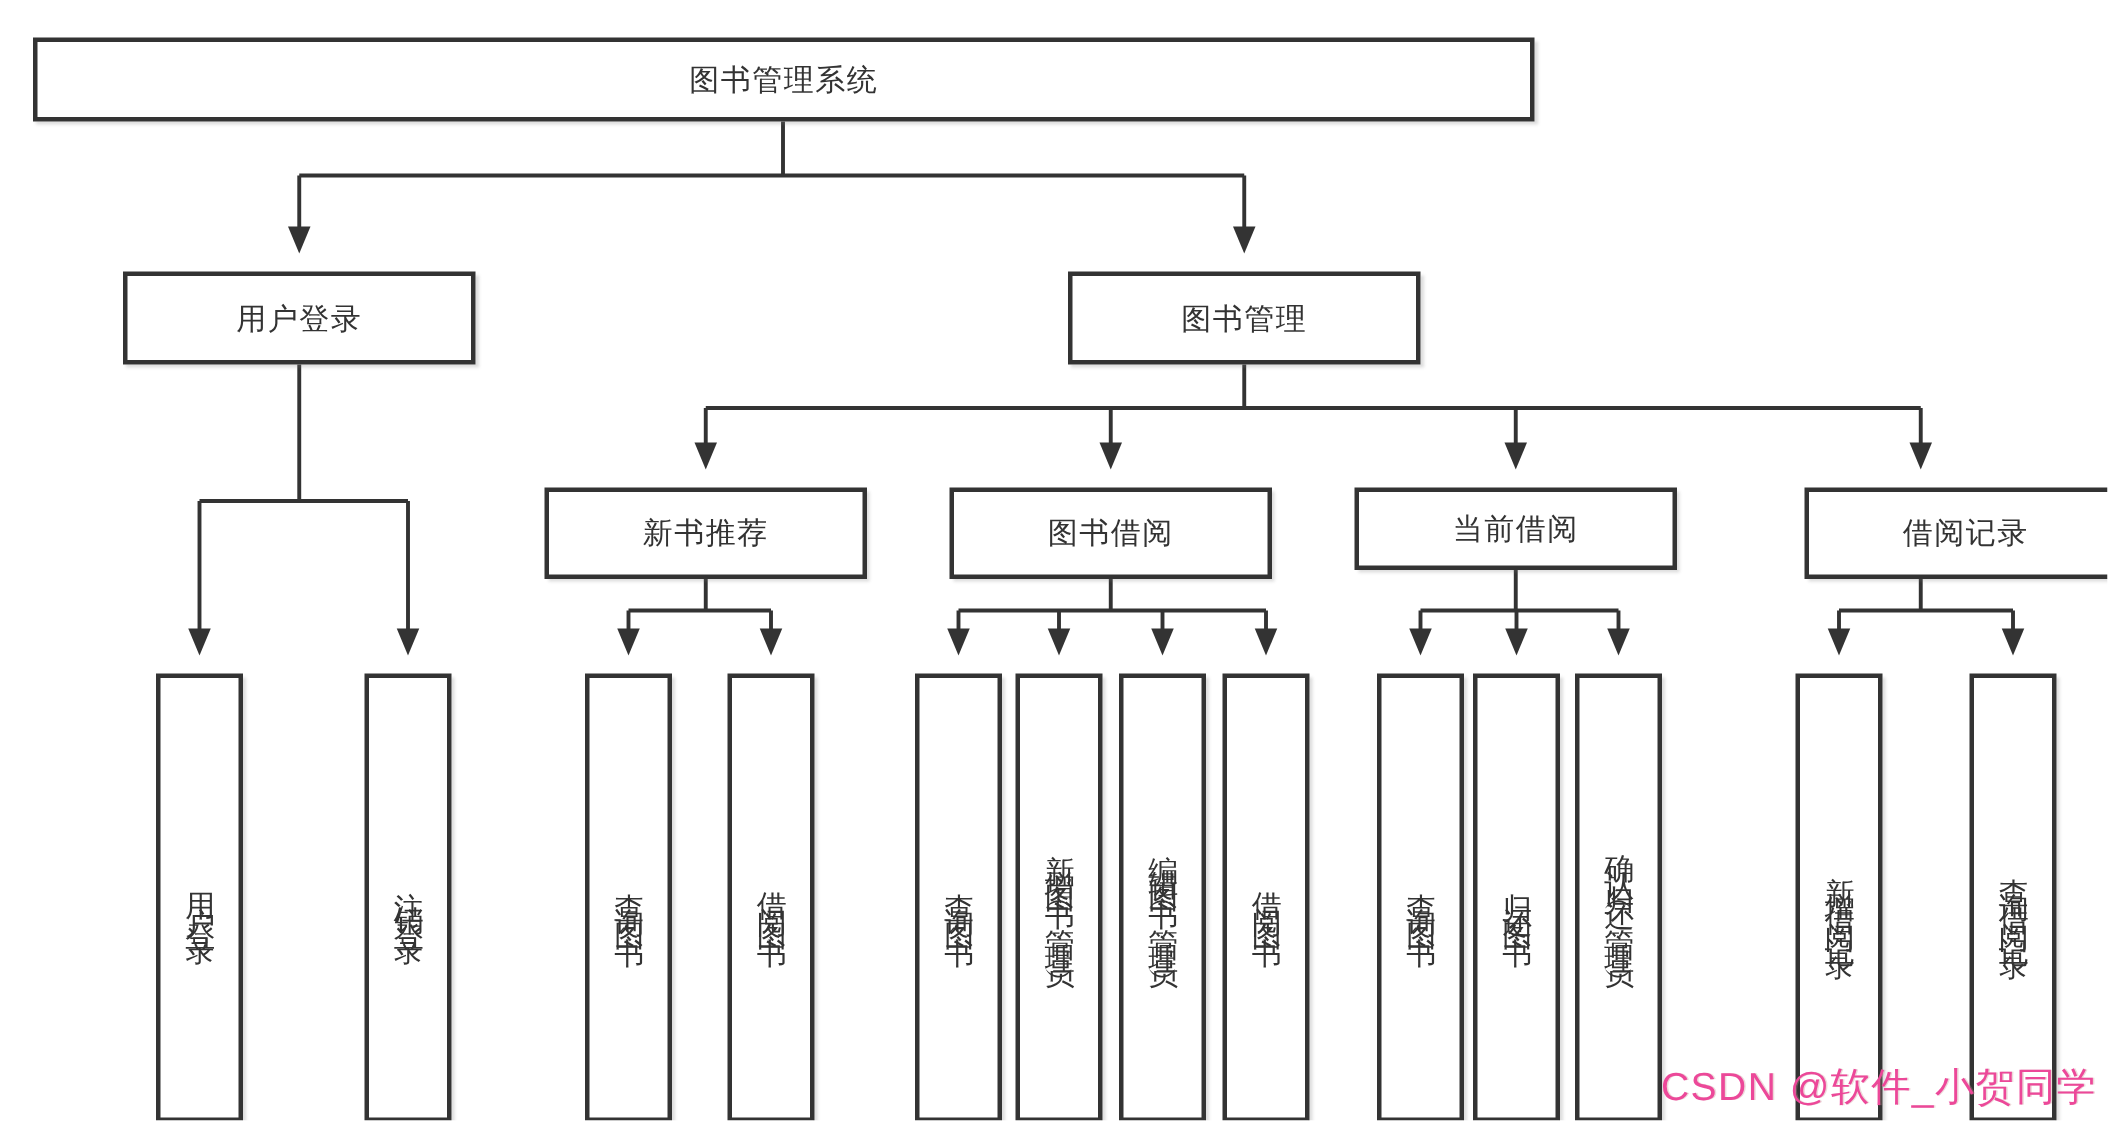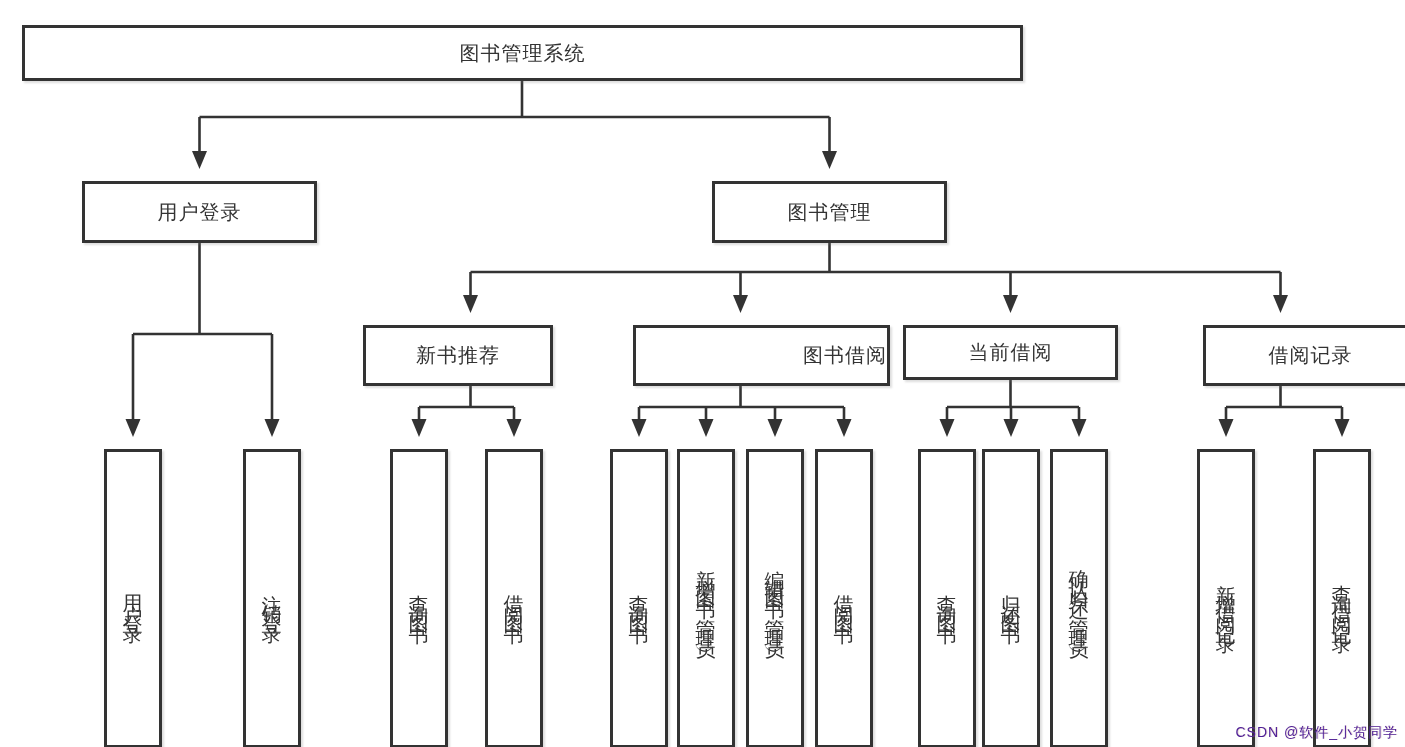--- a/index.html
+++ b/index.html
@@ -44,23 +44,23 @@
     text-orientation: mixed;
     letter-spacing: 10px;
     line-height: 1;
     font-size: 20px;
     white-space: nowrap;
   }
   .watermark {
     position: absolute;
     right: 7px;
     bottom: 5px;
-    font-size: 14px;
+    font-size: 26px;
     letter-spacing: 1px;
-    color: #4c1d95;
+    color: #ec4899;
     text-shadow: 1px 0 0 rgba(200,150,150,0.35);
     z-index: 3;
     white-space: nowrap;
   }
 </style>
 </head>
 <body>
 
 <div class="canvas">
 
@@ -144,24 +144,24 @@
     <span class="hlabel">图书管理系统</span>
   </div>
 
   <div class="box" style="left:82px; top:169px; width:235px; height:62px;">
     <span class="hlabel">用户登录</span>
   </div>
   <div class="box" style="left:712px; top:169px; width:235px; height:62px;">
     <span class="hlabel">图书管理</span>
   </div>
 
-  <div class="box" style="left:363px; top:313px; width:190px; height:61px;">
+  <div class="box" style="left:363px; top:313px; width:215px; height:61px;">
     <span class="hlabel">新书推荐</span>
   </div>
-  <div class="box" style="left:633px; top:313px; width:257px; height:61px;justify-content:flex-end;">
+  <div class="box" style="left:633px; top:313px; width:215px; height:61px;">
     <span class="hlabel">图书借阅</span>
   </div>
   <div class="box" style="left:903px; top:313px; width:215px; height:55px;">
     <span class="hlabel">当前借阅</span>
   </div>
   <div class="box" style="left:1203px; top:313px; width:215px; height:61px;">
     <span class="hlabel">借阅记录</span>
   </div>
 
   <div class="box" style="left:104px; top:437px; width:58px; height:299px;">

